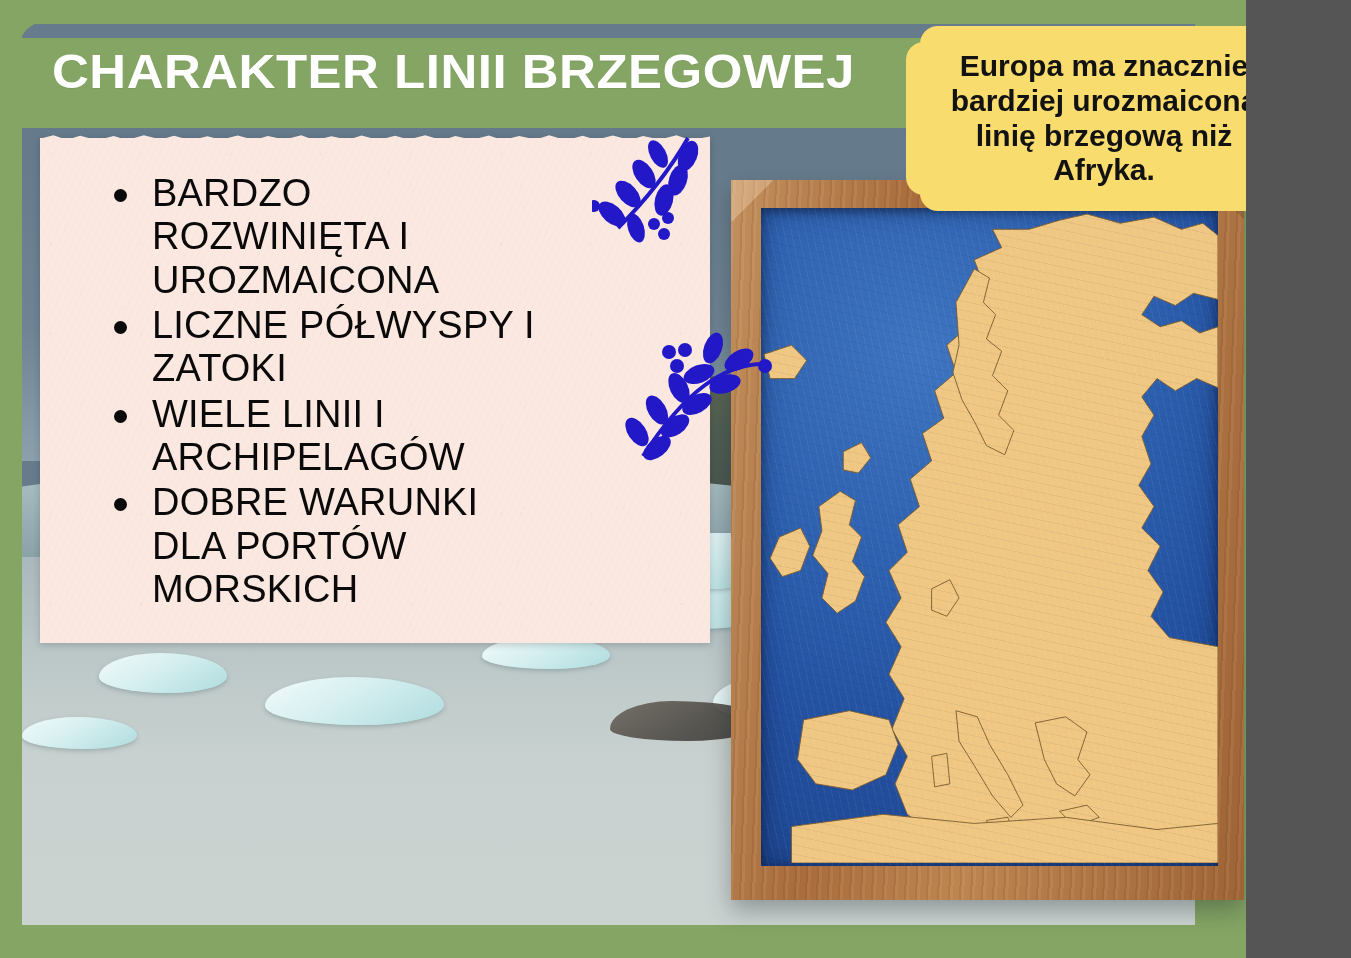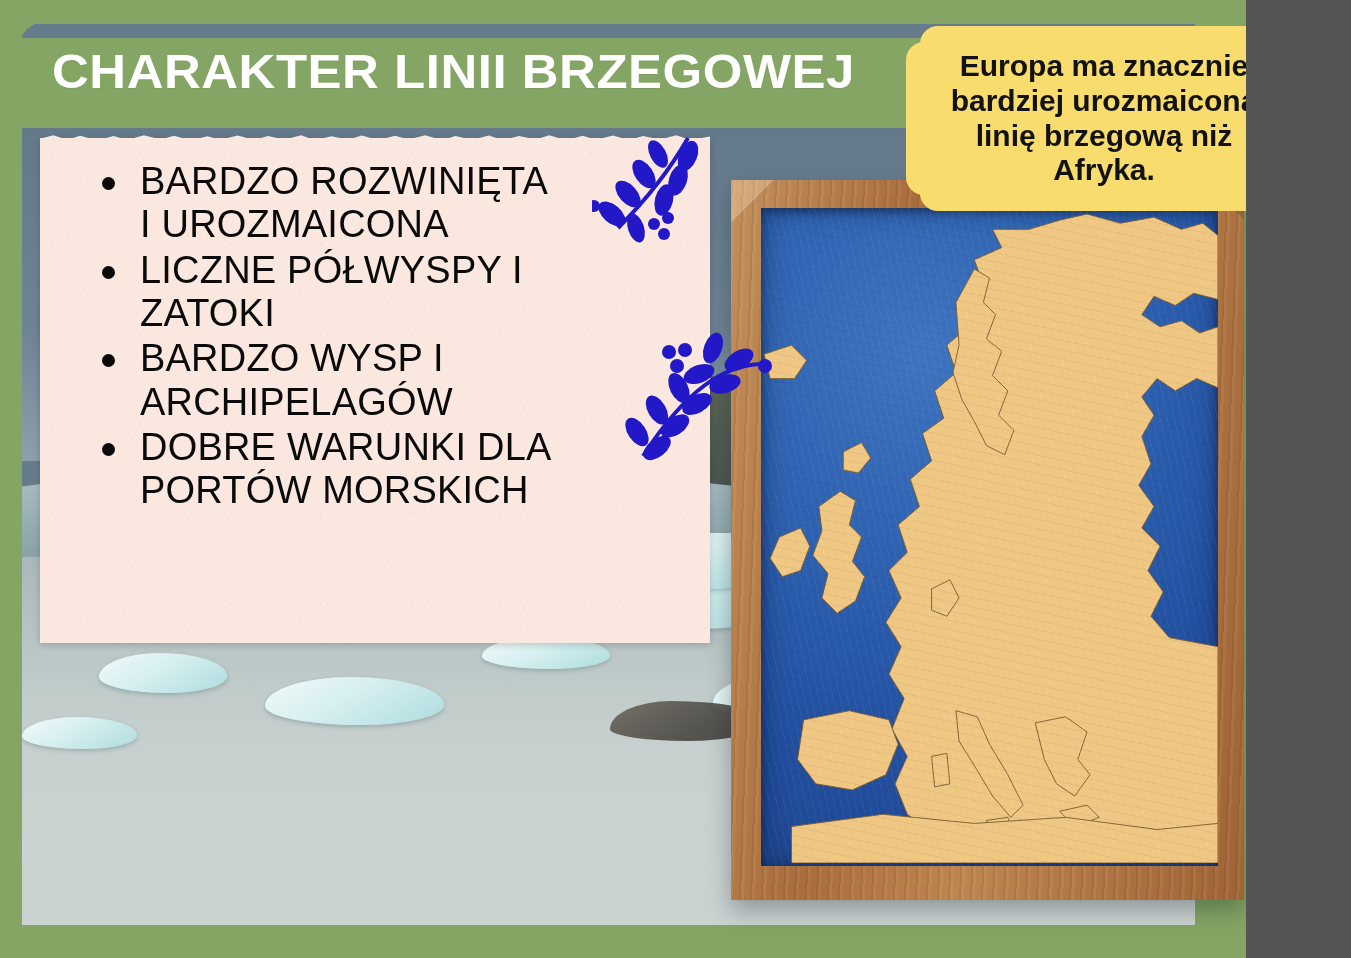--- a/index.html
+++ b/index.html
@@ -107,21 +107,21 @@
     position:absolute;inset:0;opacity:.35;pointer-events:none;
     background-image:
       radial-gradient(circle at 12% 18%, rgba(200,170,160,.30) 0 1px, transparent 1px),
       radial-gradient(circle at 37% 42%, rgba(200,170,160,.26) 0 1px, transparent 1px),
       radial-gradient(circle at 68% 26%, rgba(200,170,160,.26) 0 1px, transparent 1px),
       radial-gradient(circle at 84% 70%, rgba(200,170,160,.24) 0 1px, transparent 1px),
       radial-gradient(circle at 22% 78%, rgba(200,170,160,.26) 0 1px, transparent 1px),
       repeating-linear-gradient(115deg, rgba(225,200,190,.22) 0 2px, transparent 2px 6px);
     background-size:90px 90px,110px 110px,130px 130px,100px 100px,120px 120px,auto;
   }
-  .bullets{position:absolute;left:58px;top:22px;right:144px;list-style:none;margin:0;padding:0;}
+  .bullets{position:absolute;left:58px;top:22px;right:144px;list-style:none;margin:12px;padding:0;}
   .bullets li{
     position:relative;color:#0A0A0A;font-size:38px;line-height:1.14;
     margin:0 0 2px 0;padding-left:42px;letter-spacing:.2px;
   }
   .bullets li.bold{font-weight:normal;}
   .bullets li::before{
     content:"";position:absolute;left:4px;top:17px;width:13px;height:13px;
     border-radius:50%;background:#0A0A0A;
   }
 
@@ -250,21 +250,21 @@
       </svg>
     </div>
   </div>
 
   <div class="paper">
     <div class="paper-tear"></div>
     <div class="paper-noise"></div>
     <ul class="bullets">
       <li><span>BARDZO ROZWINIĘTA I UROZMAICONA</span></li>
       <li class="bold"><span>LICZNE PÓŁWYSPY I ZATOKI</span></li>
-      <li><span>BARDZO WYSP I ARCHIPELAGÓW</span></li>
+      <li><span>WIELE LINII I ARCHIPELAGÓW</span></li>
       <li class="bold"><span>DOBRE WARUNKI DLA PORTÓW MORSKICH</span></li>
     </ul>
   </div>
 
   <svg class="branch branch-1" viewBox="0 0 160 128">
     <g fill="#2218C8">
       <path d="M96 6 C80 34 58 64 26 96" stroke="#2218C8" stroke-width="4" fill="none"></path>
       <ellipse cx="66" cy="22" rx="8" ry="15" transform="rotate(-28 66 22)"></ellipse>
       <ellipse cx="96" cy="24" rx="9" ry="16" transform="rotate(22 96 24)"></ellipse>
       <ellipse cx="52" cy="42" rx="9" ry="16" transform="rotate(-34 52 42)"></ellipse>

